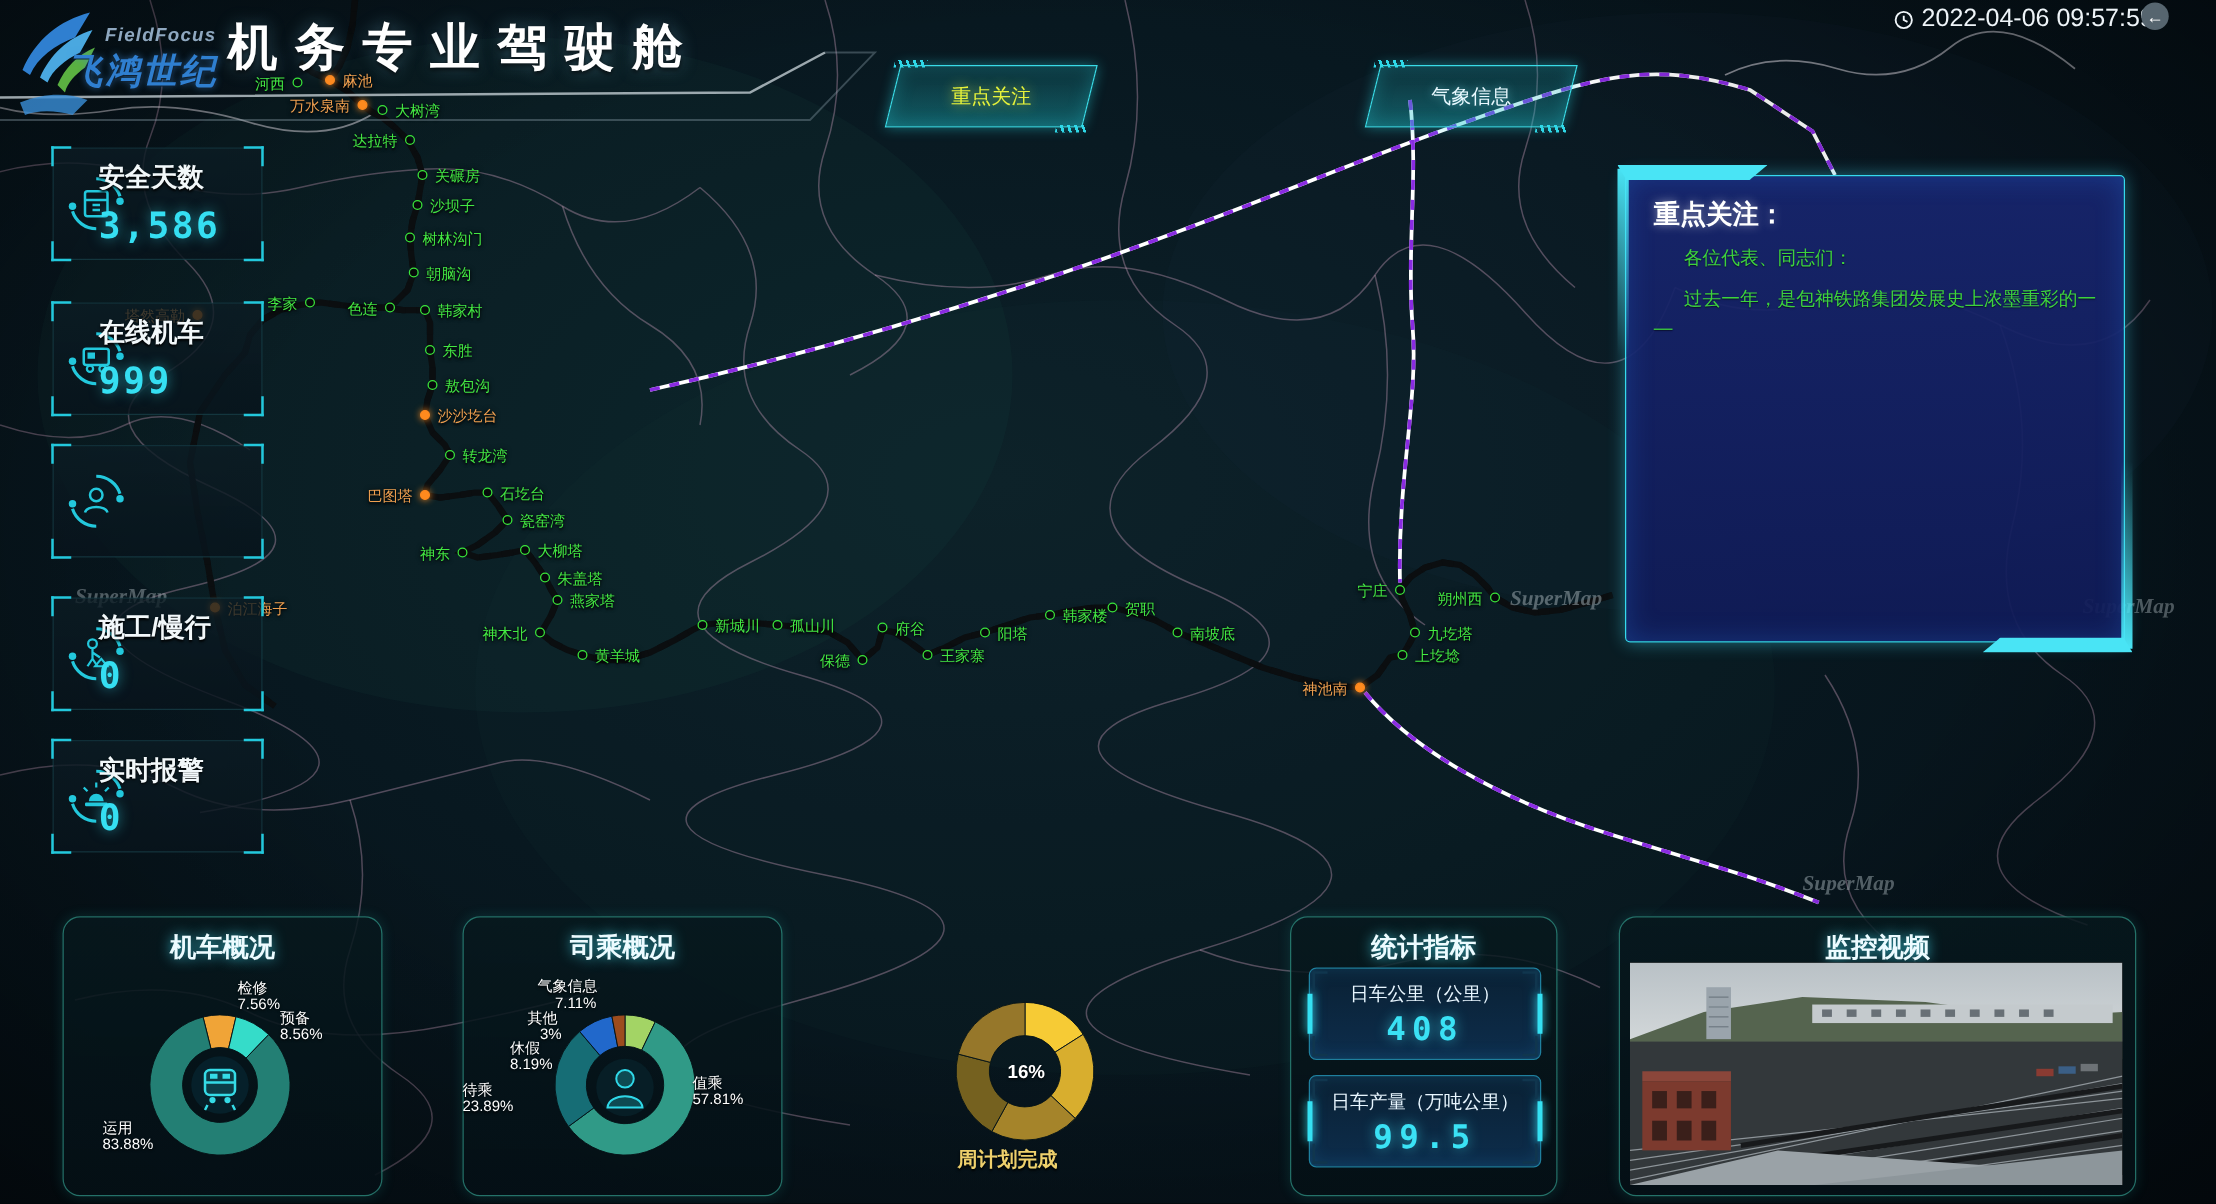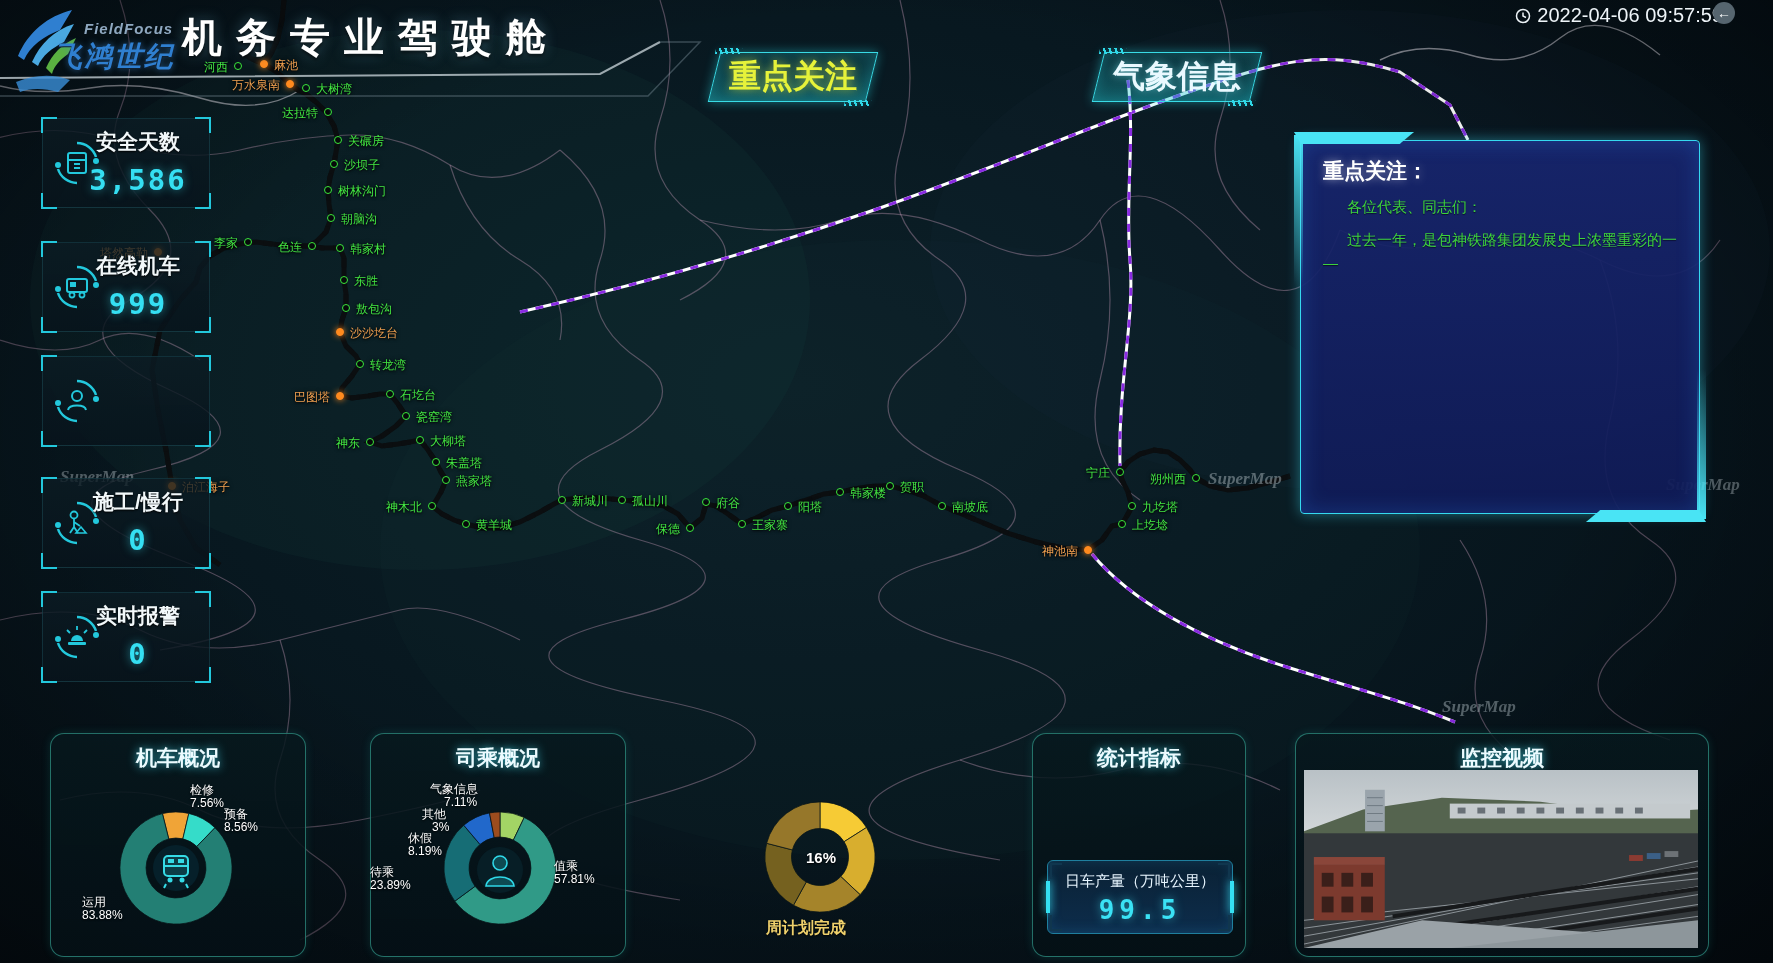--- a/index.html
+++ b/index.html
@@ -23,34 +23,34 @@
   
   .navbtn{position:absolute;top:52px;width:158px;height:50px;z-index:35;cursor:pointer}
   .navbtn .skin{position:absolute;inset:0;transform:skewX(-14deg);
     background:linear-gradient(180deg,rgba(26,150,160,.18),rgba(30,200,210,.38));
     border:1px solid #39dbe6;box-shadow:0 0 10px rgba(40,220,230,.45), inset 0 0 14px rgba(40,220,230,.25);}
   .navbtn .skin:before{content:"";position:absolute;left:-6px;top:-5px;width:26px;height:6px;background:
     repeating-linear-gradient(60deg,#2fd8e8 0 2px,transparent 2px 5px)}
   .navbtn .skin:after{content:"";position:absolute;right:-6px;bottom:-5px;width:26px;height:6px;background:
     repeating-linear-gradient(60deg,#2fd8e8 0 2px,transparent 2px 5px)}
   .navbtn .lbl{position:absolute;inset:0;display:flex;align-items:center;justify-content:center;
-    font-size:32px;font-weight:bold;color:#e9f9ff;text-shadow:0 0 8px rgba(120,230,240,.6)}
+    font-size:16px;font-weight:normal;color:#e9f9ff;text-shadow:0 0 8px rgba(120,230,240,.6)}
   .navbtn.active .lbl{color:#e6f23a;text-shadow:0 0 10px rgba(230,240,60,.7)}
 
   
   .card{position:absolute;left:42px;width:166px;height:88px;z-index:25;
     background:linear-gradient(180deg,rgba(12,28,36,.78),rgba(8,20,28,.82));
     border:1px solid rgba(60,170,190,.18);border-radius:3px}
   .card .corner{position:absolute;width:14px;height:14px;border:2px solid #23c8dc}
   .card .c-tl{left:-2px;top:-2px;border-right:none;border-bottom:none}
   .card .c-tr{right:-2px;top:-2px;border-left:none;border-bottom:none}
   .card .c-bl{left:-2px;bottom:-2px;border-right:none;border-top:none}
   .card .c-br{right:-2px;bottom:-2px;border-left:none;border-top:none}
   .card .ic{position:absolute;left:10px;top:50%;transform:translateY(-50%)}
-  .card .txt{position:absolute;right:12px;top:9px;text-align:center;width:118px}
+  .card .txt{position:absolute;right:12px;top:9px;text-align:left;width:118px}
   .card .lab{font-size:21px;font-weight:bold;color:#f2f8fa;text-shadow:0 1px 2px #000}
   .card .val{margin-top:7px;font-family:"DejaVu Sans Mono",monospace;font-size:29px;font-weight:bold;
     color:#35dff2;letter-spacing:2px;text-shadow:0 0 10px rgba(53,223,242,.55)}
 
   
   .focus{position:absolute;left:1300px;top:140px;width:398px;height:372px;z-index:28;
     background:linear-gradient(180deg,rgba(23,37,110,.93),rgba(16,27,88,.93));
     border:1px solid #35d9ef;border-radius:4px;box-shadow:0 0 14px rgba(60,220,245,.45), inset 0 0 22px rgba(40,120,230,.3)}
   .focus .deco-tl{position:absolute;left:-7px;top:-9px;width:120px;height:12px;background:#49e4f5;
     clip-path:polygon(0 0,100% 0,88% 100%,6% 100%);box-shadow:0 0 8px #49e4f5}
@@ -481,20 +481,30 @@
   </div>
 
   <div class="panel" style="left:370px;width:254px">
     <div class="panel-title">司乘概况</div>
   </div>
   <div class="panel" style="left:50px;width:254px">
     <div class="panel-title">机车概况</div>
   </div>
   <div class="panel" style="left:1032px;width:212px">
     <div class="panel-title">统计指标</div>
+    <div class="statbox" style="top:40px">
+      <span class="bar l"></span>
+        <span class="bar r"></span>
+      <span class="bk tl"></span>
+        <span class="bk tr"></span>
+        <span class="bk bl"></span>
+        <span class="bk br"></span>
+      <div class="slab">日车公里（公里）</div>
+      <div class="sval">408</div>
+    </div>
     <div class="statbox" style="top:126px">
       <span class="bar l"></span>
         <span class="bar r"></span>
       <span class="bk tl"></span>
         <span class="bk tr"></span>
         <span class="bk bl"></span>
         <span class="bk br"></span>
       <div class="slab">日车产量（万吨公里）</div>
       <div class="sval">99.5</div>
     </div>

